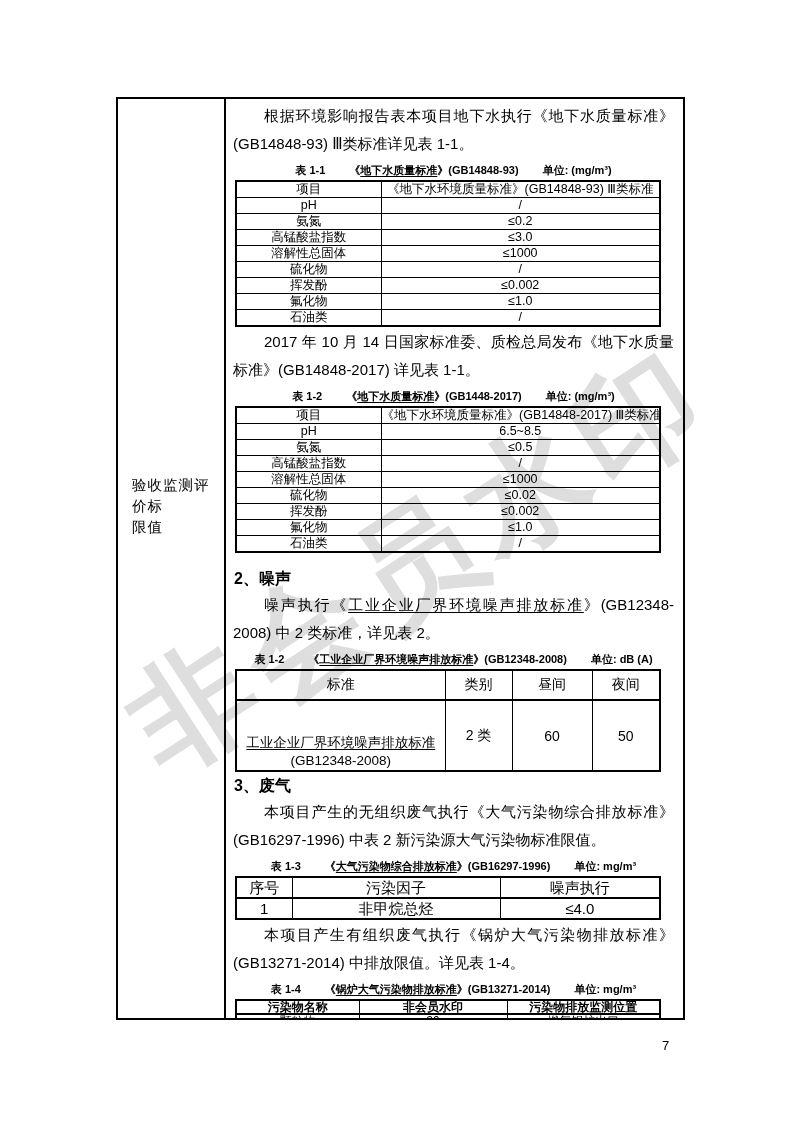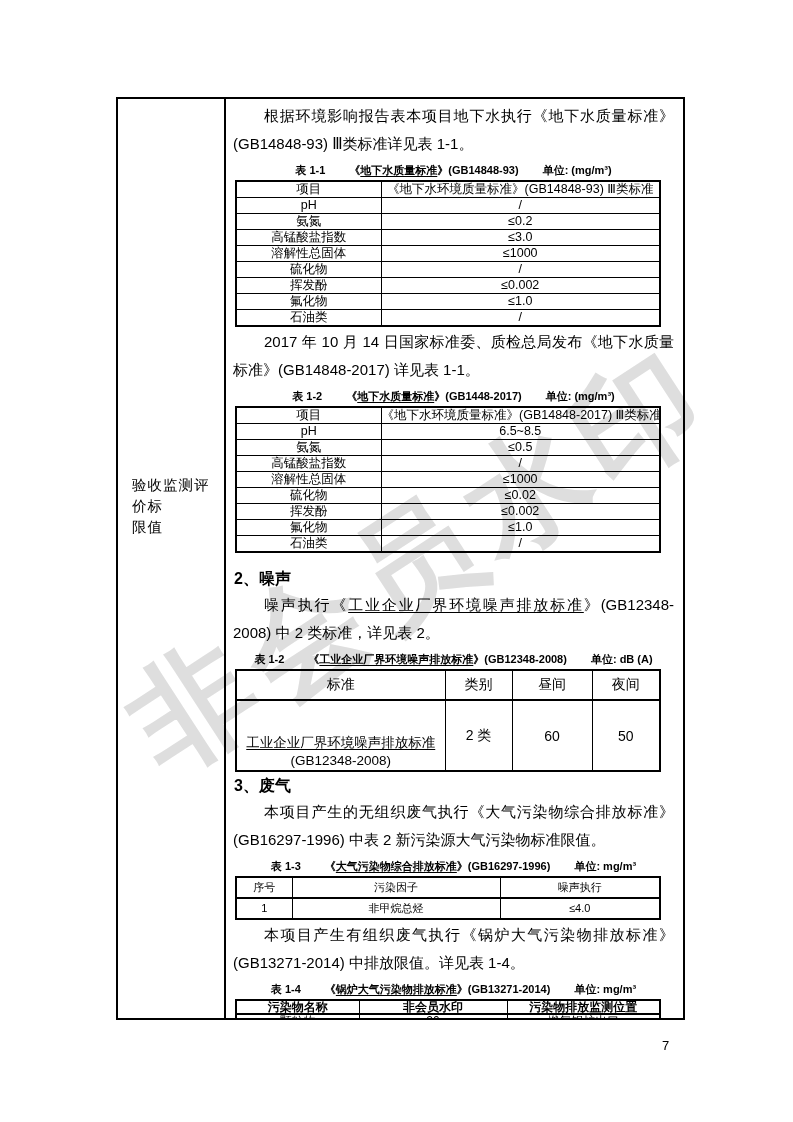--- a/index.html
+++ b/index.html
@@ -23,21 +23,21 @@
   .cap .tt{white-space:nowrap;}
   .u{text-decoration:underline;text-underline-offset:2px;margin-top:33px;}
   table{border-collapse:collapse;table-layout:fixed;width:424px;margin:1px 0 0 2px;
         border:2px solid #000;padding-left:12px;}
   td{border:1px solid #000;text-align:center;padding:0;overflow:hidden;}
   .t-std td{font-size:12.5px;height:15px;line-height:15px;white-space:nowrap;}
   .t-noise td{font-size:14px;}
   .t-noise .hrow td{height:28px;border-bottom:2px solid #000;}
   .t-noise .drow td{height:40px;}
   .t-noise .std-name{line-height:18px;font-size:13.5px;}
-  .t-gas1 td{font-size:11px;}
+  .t-gas1 td{font-size:15px;}
   .t-gas1 .hrow td{height:18px;border-bottom:2px solid #000;}
   .t-gas1 tr td{height:19px;line-height:19px;}
   .t-gas2 td{font-size:12px;height:12px;line-height:12px;white-space:nowrap;}
   .t-gas2 .hrow td{font-weight:bold;border-bottom:2px solid #000;}
   .page-num{position:absolute;left:662px;top:1038px;font-size:13px;z-index:1;}
 </style>
 </head>
 <body>
 
 <div class="page">

